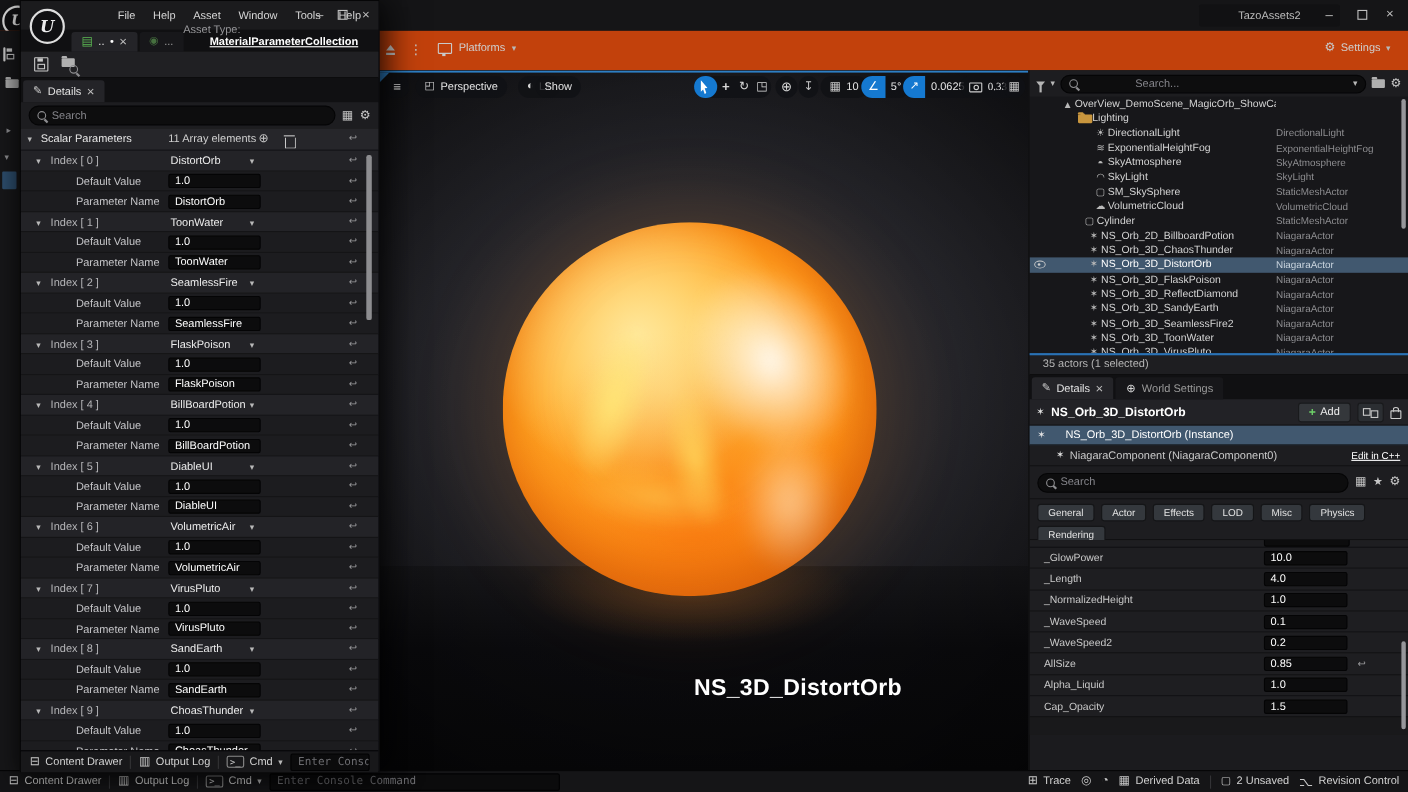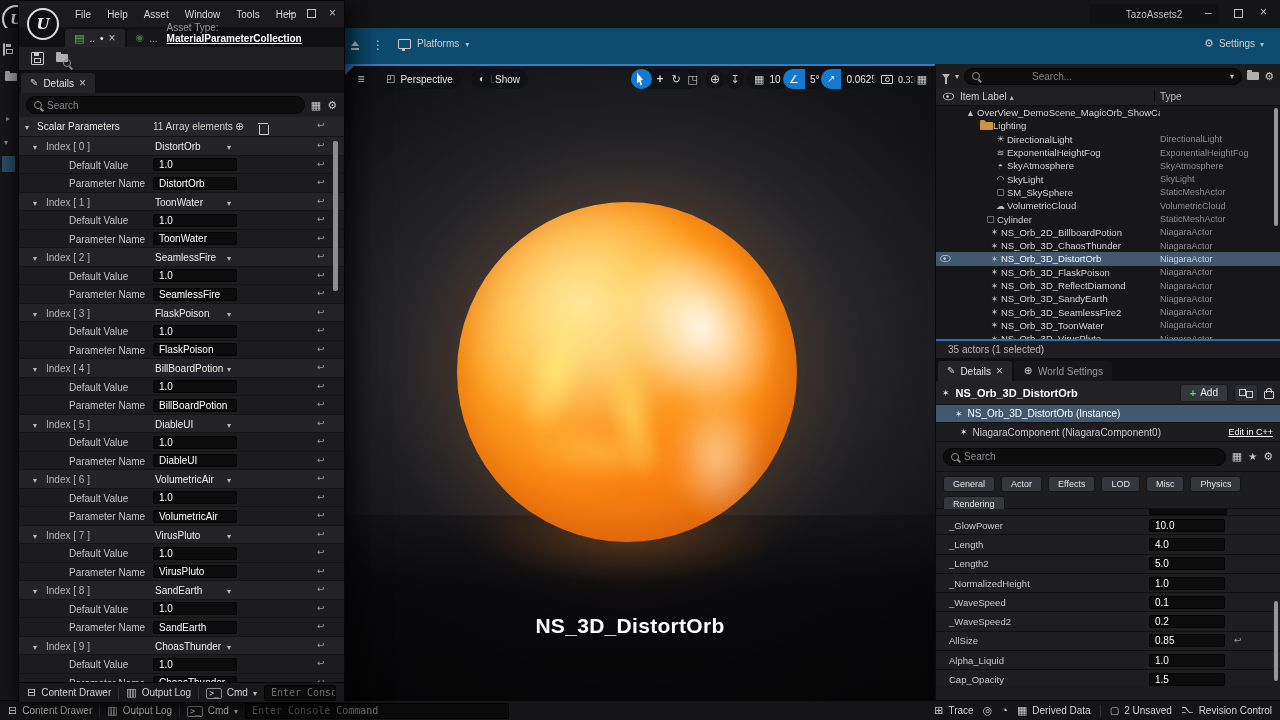--- a/index.html
+++ b/index.html
@@ -73,21 +73,21 @@
   .eject::before{content:"";position:absolute;left:1px;top:0;border-left:4px solid transparent;border-right:4px solid transparent;border-bottom:5px solid #c9c9c9;}
   .eject::after{content:"";position:absolute;left:1px;bottom:0;width:8px;height:2px;background:#c9c9c9;}
   .camico{width:10px;height:7px;border:1.2px solid #cfcfcf;border-radius:1px;position:relative;display:inline-block;}
   .camico::after{content:"";position:absolute;left:2.5px;top:1px;width:3px;height:3px;border-radius:50%;border:1px solid #cfcfcf;}
   .minisq{width:5px;height:5px;border:1px solid #c9c9c9;display:inline-block;}
 
   
   #titlebar{left:0;top:0;width:1280px;height:28px;background:#151517;border-bottom:1px solid #0a0a0b;}
   #main-title{position:absolute;left:1090px;top:4px;width:128px;height:20px;background:#111113;border-radius:2px;
     display:flex;align-items:center;justify-content:center;color:#bcbcbc;}
-  #main-toolbar{left:0;top:28px;width:1280px;height:36px;background:#0c4a6e;border-bottom:1px solid #0c0c0d;}
+  #main-toolbar{left:0;top:28px;width:1280px;height:36px;background:#c2410c;border-bottom:1px solid #0c0c0d;}
   #leftstrip{left:0;top:28px;width:18px;height:672px;background:#18181a;border-right:1px solid #0a0a0b;}
   .bluesq{position:absolute;left:2px;top:128px;width:13px;height:16px;background:#2e4f6e;border-radius:1px;}
 
   
   #viewport{left:345px;top:64px;width:590px;height:636px;overflow:hidden;background:#101013;}
   .vp-wall{position:absolute;left:0;top:0;width:590px;height:451px;
     background:radial-gradient(ellipse 420px 300px at 50% 55%, #303036 0%, #26262b 55%, #1b1b1f 100%);}
   .vp-floor{position:absolute;left:0;top:451px;width:590px;height:185px;
     background:linear-gradient(#17171a 0%, #0c0c0f 40%, #09090b 100%);}
   .vp-vignette{position:absolute;left:0;top:0;width:590px;height:636px;
@@ -103,21 +103,21 @@
       radial-gradient(circle at 45% 45%, #ffd35e 0%, #ffb52e 34%, #ff9417 60%, #ef7a0e 80%, #da6508 92%, #c25606 100%);
     box-shadow:0 0 70px 14px rgba(255,145,45,.16), inset -8px -18px 50px rgba(195,75,5,.55);}
   .orb .hl1{position:absolute;right:26px;top:36px;width:140px;height:180px;border-radius:50%;
     background:radial-gradient(closest-side,rgba(255,255,255,.92),rgba(255,255,255,0));filter:blur(7px);transform:rotate(-28deg);}
   .orb .hl2{position:absolute;right:34px;top:190px;width:90px;height:130px;border-radius:50%;
     background:radial-gradient(closest-side,rgba(255,250,235,.55),rgba(255,255,255,0));filter:blur(9px);}
   .orb .w1,.orb .w2,.orb .w3{position:absolute;border-radius:50%;filter:blur(4px);}
   .orb .w1{left:70px;top:90px;width:60px;height:150px;background:radial-gradient(closest-side,rgba(255,235,120,.75),rgba(255,235,120,0));transform:rotate(18deg);}
   .orb .w2{left:150px;top:150px;width:50px;height:130px;background:radial-gradient(closest-side,rgba(255,225,100,.7),rgba(255,220,90,0));transform:rotate(-12deg);}
   .orb .w3{left:60px;top:220px;width:160px;height:60px;background:radial-gradient(closest-side,rgba(255,210,90,.5),rgba(255,210,90,0));transform:rotate(8deg);}
-  #orb-label{position:absolute;left:95px;top:550px;width:380px;text-align:center;font-size:21px;font-weight:bold;color:#fff;letter-spacing:.3px;}
+  #orb-label{position:absolute;left:95px;top:550px;width:380px;text-align:right;font-size:21px;font-weight:bold;color:#fff;letter-spacing:.3px;}
 
   .pill{position:absolute;top:5px;height:20px;background:rgba(16,17,21,.82);border-radius:10px;display:flex;align-items:center;gap:5px;padding:0 8px;color:#e3e3e3;box-sizing:border-box;}
   .pill .bluecap{background:#1579d0;border-radius:10px 0 0 10px;height:20px;display:flex;align-items:center;padding:0 6px;margin:0 0 0 -8px;}
   .pillgroup{position:absolute;top:5px;height:20px;background:rgba(16,17,21,.82);border-radius:10px;display:flex;align-items:center;}
   .pillgroup .tool{width:19px;height:20px;display:flex;align-items:center;justify-content:center;}
   .pillgroup .tool.on{background:#1579d0;border-radius:10px;width:24px;}
 
   
   #right-panel{left:935px;top:64px;width:345px;height:636px;background:#1b1b1e;border-left:1px solid #0a0a0b;box-sizing:border-box;}
   .tabsrow{height:22px;background:#101012;display:flex;align-items:flex-end;}
@@ -138,21 +138,21 @@
   .orow .otype{width:120px;flex:0 0 auto;color:#8d8d90;font-size:9px;white-space:nowrap;}
   .orow.sel .otype{color:#c9d4de;}
   .ol-scroll{position:absolute;right:2px;top:2px;width:4px;height:118px;background:#97979b;border-radius:2px;}
   .ol-footer{height:17px;background:#1e1e21;display:flex;align-items:center;padding-left:12px;color:#b5b5b5;border-bottom:1px solid #0d0d0e;}
 
   .dt-header{height:23px;background:#222226;display:flex;align-items:center;gap:6px;padding:0 6px;border-bottom:1px solid #101012;}
   .dt-name{font-size:11px;font-weight:bold;color:#fff;flex:1;white-space:nowrap;overflow:hidden;}
   .addbtn{background:#34373b;border:1px solid #191a1c;border-radius:3px;height:16px;display:flex;align-items:center;gap:4px;padding:0 9px;color:#ececec;}
   .addbtn .plus{color:#6dd068;font-weight:bold;font-size:11px;}
   .hdrbtn{background:#2b2e32;border:1px solid #191a1c;border-radius:3px;height:16px;display:flex;align-items:center;gap:2px;padding:0 4px;}
-  .dt-instance{height:17px;background:#41586f;display:flex;align-items:center;gap:5px;padding:0 19px;color:#fff;border-bottom:1px solid #101012;}
+  .dt-instance{height:17px;background:#41586f;display:flex;align-items:center;gap:18px;padding:0 7px;color:#fff;border-bottom:1px solid #101012;}
   .dt-component{height:18px;background:#1d1d20;display:flex;align-items:center;gap:5px;padding:0 7px 0 24px;color:#cacaca;border-bottom:1px solid #101012;}
   .editlink{margin-left:auto;color:#fff;text-decoration:underline;font-size:9px;}
   .dt-search{height:29px;background:#1d1d20;display:flex;align-items:center;gap:6px;padding:0 7px;border-bottom:1px solid #101012;}
   #chips{height:37px;background:#1d1d20;padding:2px 4px;box-sizing:border-box;border-bottom:1px solid #101012;}
   .chip{display:inline-flex;align-items:center;background:#34383d;border:1px solid #141517;border-radius:3px;padding:2px 9px;margin:2px 3px;color:#e3e3e3;font-size:9px;}
   .chip.active{background:#1580d9;color:#fff;padding:2px 14px;}
   #props-list{height:177px;background:#19191b;overflow:hidden;position:relative;}
   .dprow{height:19.3px;display:flex;align-items:center;border-bottom:1px solid #111113;box-sizing:border-box;background:#1e1e21;}
   .dprow .plab{flex:0 0 200px;padding-left:13px;color:#c9c9c9;font-size:9.5px;white-space:nowrap;overflow:hidden;}
   .dprow .pval{width:76px;height:13px;background:#0c0c0d;border:1px solid #040405;border-radius:2px;color:#fff;display:flex;align-items:center;padding-left:5px;box-sizing:border-box;}
@@ -164,41 +164,41 @@
   
   #statusbar{left:0;top:700px;width:1280px;height:20px;background:#151517;border-top:1px solid #060607;display:flex;align-items:center;gap:7px;padding:0 8px;box-sizing:border-box;}
   .sep{width:1px;height:12px;background:#333336;}
   .consolebox{background:#0b0b0c;border:1px solid #020203;border-radius:2px;height:14px;display:flex;align-items:center;padding:0 6px;color:#6c6c70;font-family:"DejaVu Sans Mono",monospace;white-space:nowrap;overflow:hidden;}
   .sb-right{margin-left:auto;display:flex;align-items:center;gap:9px;}
   .sb-item{display:flex;align-items:center;gap:5px;color:#d2d2d2;}
 
   
   #floatwin{left:18px;top:0;width:327px;height:702px;background:#1b1b1d;border:1px solid #060607;box-sizing:border-box;
     box-shadow:10px 0 26px rgba(0,0,0,.6), -4px 6px 20px rgba(0,0,0,.5);}
-  .fw-menubar{height:26px;display:flex;align-items:center;gap:13px;padding-left:56px;background:#1b1b1d;color:#d6d6d6;}
+  .fw-menubar{height:26px;display:flex;align-items:center;gap:13px;padding-left:88px;background:#1b1b1d;color:#d6d6d6;}
   .fw-winbtns{position:absolute;right:8px;top:6px;display:flex;gap:13px;align-items:center;}
   .fw-tabrow{position:absolute;left:0;top:26px;width:100%;height:20px;background:#101012;display:flex;align-items:flex-end;}
   .fw-toolbar{position:absolute;left:0;top:46px;width:100%;height:24px;background:#202023;display:flex;align-items:center;gap:12px;padding-left:12px;border-bottom:1px solid #0c0c0d;box-sizing:border-box;}
   .fw-dtabs{position:absolute;left:0;top:70px;width:100%;height:22px;background:#101012;display:flex;align-items:flex-end;}
   .fw-search{position:absolute;left:0;top:92px;width:100%;height:24px;background:#1d1d20;display:flex;align-items:center;gap:6px;padding:0 7px;box-sizing:border-box;}
   .fw-phdr{position:absolute;left:0;top:116px;width:100%;height:20px;background:#26262a;display:flex;align-items:center;border-bottom:1px solid #121214;box-sizing:border-box;}
   #param-list{position:absolute;left:0;top:136px;width:100%;height:546px;overflow:hidden;background:#1b1b1e;}
   .prow{position:relative;height:18.5px;border-bottom:1px solid #141416;box-sizing:border-box;}
   .irow{background:#232327;}
   .srow{background:#1c1c1f;}
   .prow .tri{position:absolute;left:14px;top:5px;}
   .prow .ilabel{position:absolute;left:27px;top:4px;color:#b5b5b8;}
   .prow .ddtext{position:absolute;left:136px;top:4px;color:#ececec;}
   .prow .chev{position:absolute;left:208px;top:5px;}
   .prow .slabel{position:absolute;left:50px;top:4px;color:#c5c5c8;}
   .prow .vbox{position:absolute;left:134px;top:2.5px;width:84px;height:13px;background:#0c0c0d;border:1px solid #040405;border-radius:2px;color:#fff;display:flex;align-items:center;padding-left:5px;box-sizing:border-box;}
   .prow .reset,.fw-phdr .reset{position:absolute;left:298px;top:4px;font-size:9px;}
   .fw-scroll{position:absolute;right:6px;top:140px;width:5px;height:150px;background:#8d8d90;border-radius:2px;}
   .fw-bottom{position:absolute;left:0;top:681px;width:100%;height:20px;background:#18181a;border-top:1px solid #060607;display:flex;align-items:center;gap:7px;padding:0 8px;box-sizing:border-box;}
-  .underline{text-decoration:underline;}
+  .underline{text-decoration:underline;margin-left:24px;}
   .muted{color:#97979a;}
 </style>
 </head>
 <body>
 
 <div id="screen">
 
   <div class="abs" id="titlebar">
     <div class="uelogo abs" style="left:2px;top:5px;width:24px;height:24px;font-size:13px;">U</div>
     <div id="main-title">TazoAssets2</div>
@@ -311,28 +311,20 @@
       <span class="funnel"></span>
       <span class="i-chev"></span>
       <div class="searchbox">
         <span class="mag"></span>
         <span style="flex:1;margin-left:47px;">Search...</span>
         <span class="i-chev"></span>
       </div>
       <span class="folder gray"></span>
       <span class="i-gear"></span>
     </div>
-    <div class="ol-header">
-      <span class="eye" style="position:absolute;left:6px;transform:scale(.85);"></span>
-      <span class="ol-col-item">
-          <span>Item Label</span>
-          <span class="i-sort"></span>
-        </span>
-      <span class="ol-col-type">Type</span>
-    </div>
     <div id="outliner-list">
       <div class="ol-scroll"></div>
     <div class="orow">
     <span class="oeye" style="visibility: hidden;">
             <span class="eye"></span>
           </span>
     <span class="oind" style="width: 10px;"></span>
     <span class="oicon levels">▲</span>
     <span class="olabel">OverView_DemoScene_MagicOrb_ShowCase (Editor)</span>
     <span class="otype"></span>
@@ -548,27 +540,20 @@
     <span class="plab">_GlowPower</span>
     <span class="pval">
             <span>10.0</span>
           </span>
     <span class="i-reset reset" style="visibility: hidden;"></span>
   </div>
         <div class="dprow">
     <span class="plab">_Length</span>
     <span class="pval">
             <span>4.0</span>
-          </span>
-    <span class="i-reset reset" style="visibility: hidden;"></span>
-  </div>
-        <div class="dprow">
-    <span class="plab">_Length2</span>
-    <span class="pval">
-            <span>5.0</span>
           </span>
     <span class="i-reset reset" style="visibility: hidden;"></span>
   </div>
         <div class="dprow">
     <span class="plab">_NormalizedHeight</span>
     <span class="pval">
             <span>1.0</span>
           </span>
     <span class="i-reset reset" style="visibility: hidden;"></span>
   </div>

